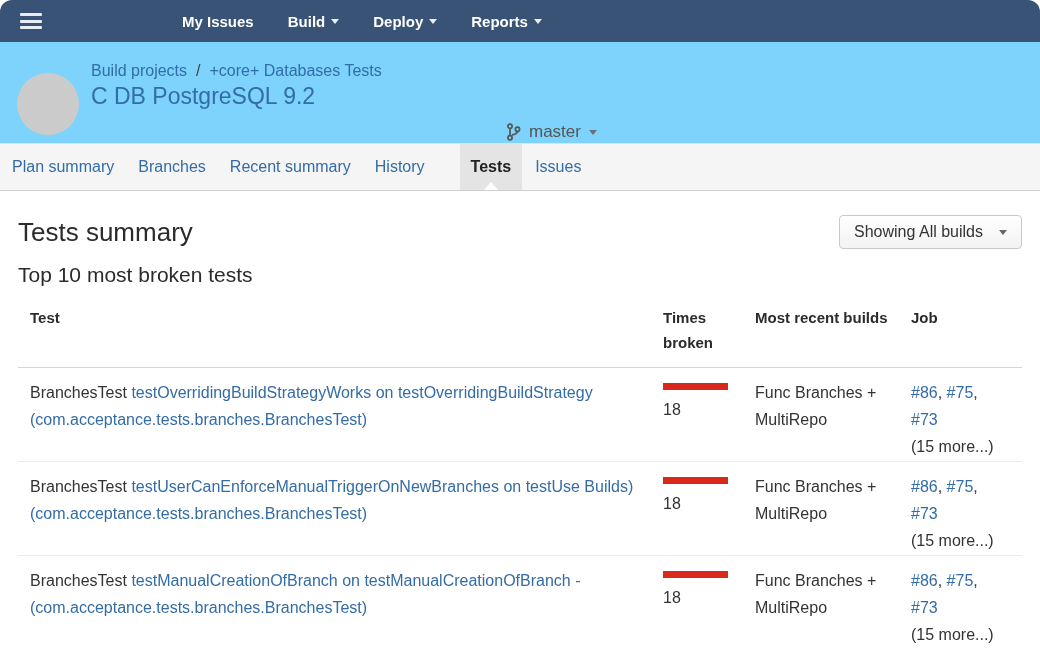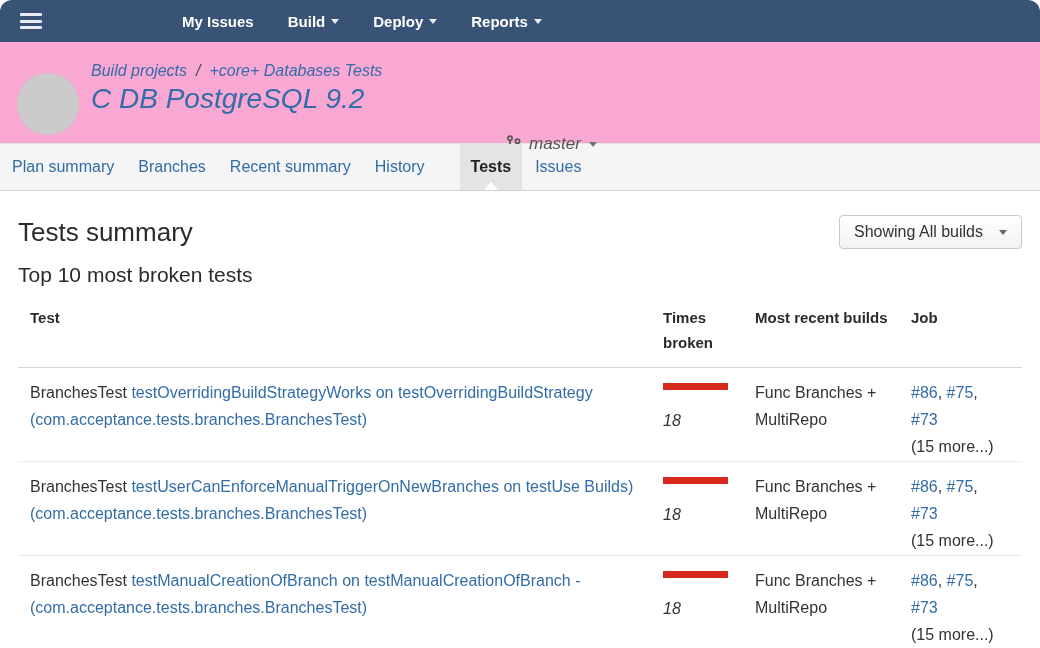--- a/index.html
+++ b/index.html
@@ -20,29 +20,29 @@
   .hamburger span { display:block; height:3px; background:#e8edf5; border-radius:1px; }
   .nav-items { display:flex; align-items:center; gap:34px; }
   .nav-item { color:#fff; font-size:15px; font-weight:700; cursor:pointer;
     display:flex; align-items:center; }
   .caret-down {
     width:0; height:0; border-left:4px solid transparent; border-right:4px solid transparent;
     border-top:5px solid currentColor; display:inline-block; margin-left:6px; opacity:.9;
   }
 
   
-  .header { height:101px; position:relative; background:#f9a8d4;font-style:italic; }
+  .header { height:101px; position:relative; background:#7dd3fc; }
   .avatar { position:absolute; left:17px; top:31px; width:62px; height:62px;
     border-radius:50%; background:#cbcbcb; }
   .breadcrumb { position:absolute; left:91px; top:20px; font-size:16px; }
   .breadcrumb a { color:#336ca6; text-decoration:none; cursor:pointer; }
   .crumb-sep { color:#444; margin:0 9px; }
-  .plan-title { position:absolute; left:91px; top:41px; font-size:28px;
+  .plan-title { position:absolute; left:91px; top:41px; font-size:23px;
     font-weight:400; color:#336ca6; }
-  .branch-selector { position:absolute; left:506px; top:92px; display:flex;
+  .branch-selector { position:absolute; left:506px; top:80px; display:flex;
     align-items:center; cursor:pointer; color:#555; font-size:17px; }
   .branch-selector .branch-icon { margin-right:8px; display:inline-flex; }
   .branch-selector .caret-down { border-top-color:#666; margin-left:8px; }
 
   
   .tabbar {
     height:48px; background:#f5f5f5; border-top:1px solid #e3e3e3;
     border-bottom:1px solid #cfcfcf; display:flex; align-items:stretch;
     padding-left:0;
   }
@@ -76,21 +76,21 @@
   }
   .t-head { border-bottom:1px solid #d5d5d5; padding-bottom:12px; }
   .t-head .th { font-size:15px; font-weight:700; color:#2b2b2b; line-height:25px;
     padding-right:14px; }
   .t-row { border-bottom:1px solid #ececec; min-height:68px; padding-top:11px;
     padding-bottom:1px; }
   .t-row:last-child { border-bottom:none; }
   .cell { font-size:16px; line-height:27px; padding-right:14px; }
   .test-cell a { color:#336ca6; text-decoration:none; cursor:pointer; }
   .broken-bar { width:65px; height:7px; background:#d9281c; margin-top:4px; }
-  .broken-num { font-size:16px; margin-top:17px;font-style:italic; }
+  .broken-num { font-size:16px; margin-top:6px; }
   .builds-cell a { color:#336ca6; text-decoration:none; cursor:pointer; }
 </style>
 </head>
 <body>
 
 <div class="page">
 
   <div class="navbar">
     <div class="hamburger">
       <span></span>

